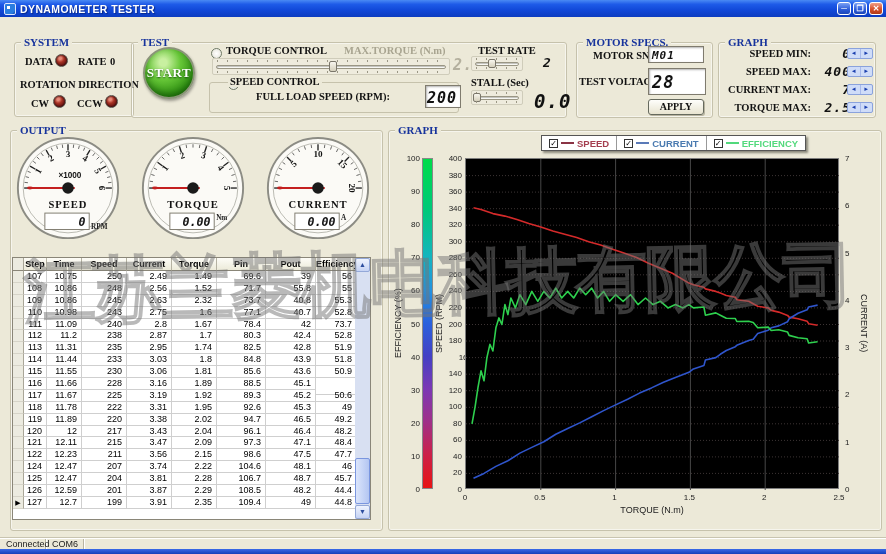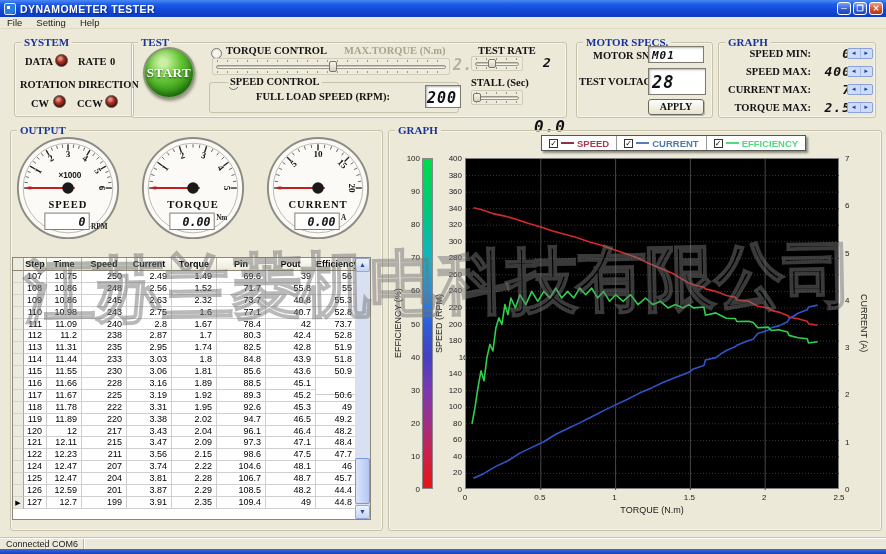--- a/index.html
+++ b/index.html
@@ -125,25 +125,20 @@
   <div class="titlebar">
     <div class="app-icon"></div>
     <span class="title-text">DYNAMOMETER TESTER</span>
     <div class="winbtns">
       <div class="wbtn">─</div>
       <div class="wbtn">❐</div>
       <div class="wbtn close">✕</div>
     </div>
   </div>
 
-  <div class="menubar" id="menubar">
-      <span class="menu-item">File</span>
-      <span class="menu-item">Setting</span>
-      <span class="menu-item">Help</span>
-    </div>
 
   <div class="groupbox" style="left:14px;top:42px;width:120px;height:75px;">
     <span class="gb-label">SYSTEM</span>
     <span class="lbl abs" style="left:10px;top:13px;">DATA</span>
     <div class="led abs" style="left:40px;top:11px;"></div>
     <span class="lbl abs" style="left:63px;top:13px;">RATE</span>
     <span class="lbl abs" style="left:95px;top:13px;">0</span>
     <span class="lbl abs" style="left:5px;top:36px;">ROTATION DIRECTION</span>
     <span class="lbl abs" style="left:16px;top:55px;">CW</span>
     <div class="led abs" style="left:38px;top:52px;"></div>
@@ -183,21 +178,21 @@
     </div>
     <span class="seg abs" style="left:411px;top:12px;font-size:13px;">2</span>
 
     <span class="lbl abs" style="left:339px;top:34px;">STALL (Sec)</span>
     <div class="slider abs" style="left:339px;top:47px;width:52px;height:15px;">
       <div class="ticks top"></div>
         <div class="channel"></div>
       <div class="thumb" style="left:2%;"></div>
       <div class="ticks bottom"></div>
     </div>
-    <span class="seg abs" style="left:402px;top:47px;font-size:16px;margin-top:27px;">0.0</span>
+    <span class="seg abs" style="left:402px;top:47px;font-size:19px;">0.0</span>
   </div>
 
   <div class="groupbox" style="left:576px;top:42px;width:137px;height:76px;">
     <span class="gb-label">MOTOR SPECS.</span>
     <span class="lbl abs" style="left:16px;top:7px;">MOTOR SN:</span>
     <div class="sunken abs" style="left:71px;top:3px;width:56px;height:17px;">
       <span class="seg abs" style="left:3px;top:2px;font-size:11px;">M01</span>
     </div>
     <span class="lbl abs" style="left:2px;top:33px;">TEST VOLTAGE:</span>
     <div class="sunken abs" style="left:71px;top:25px;width:58px;height:27px;">

